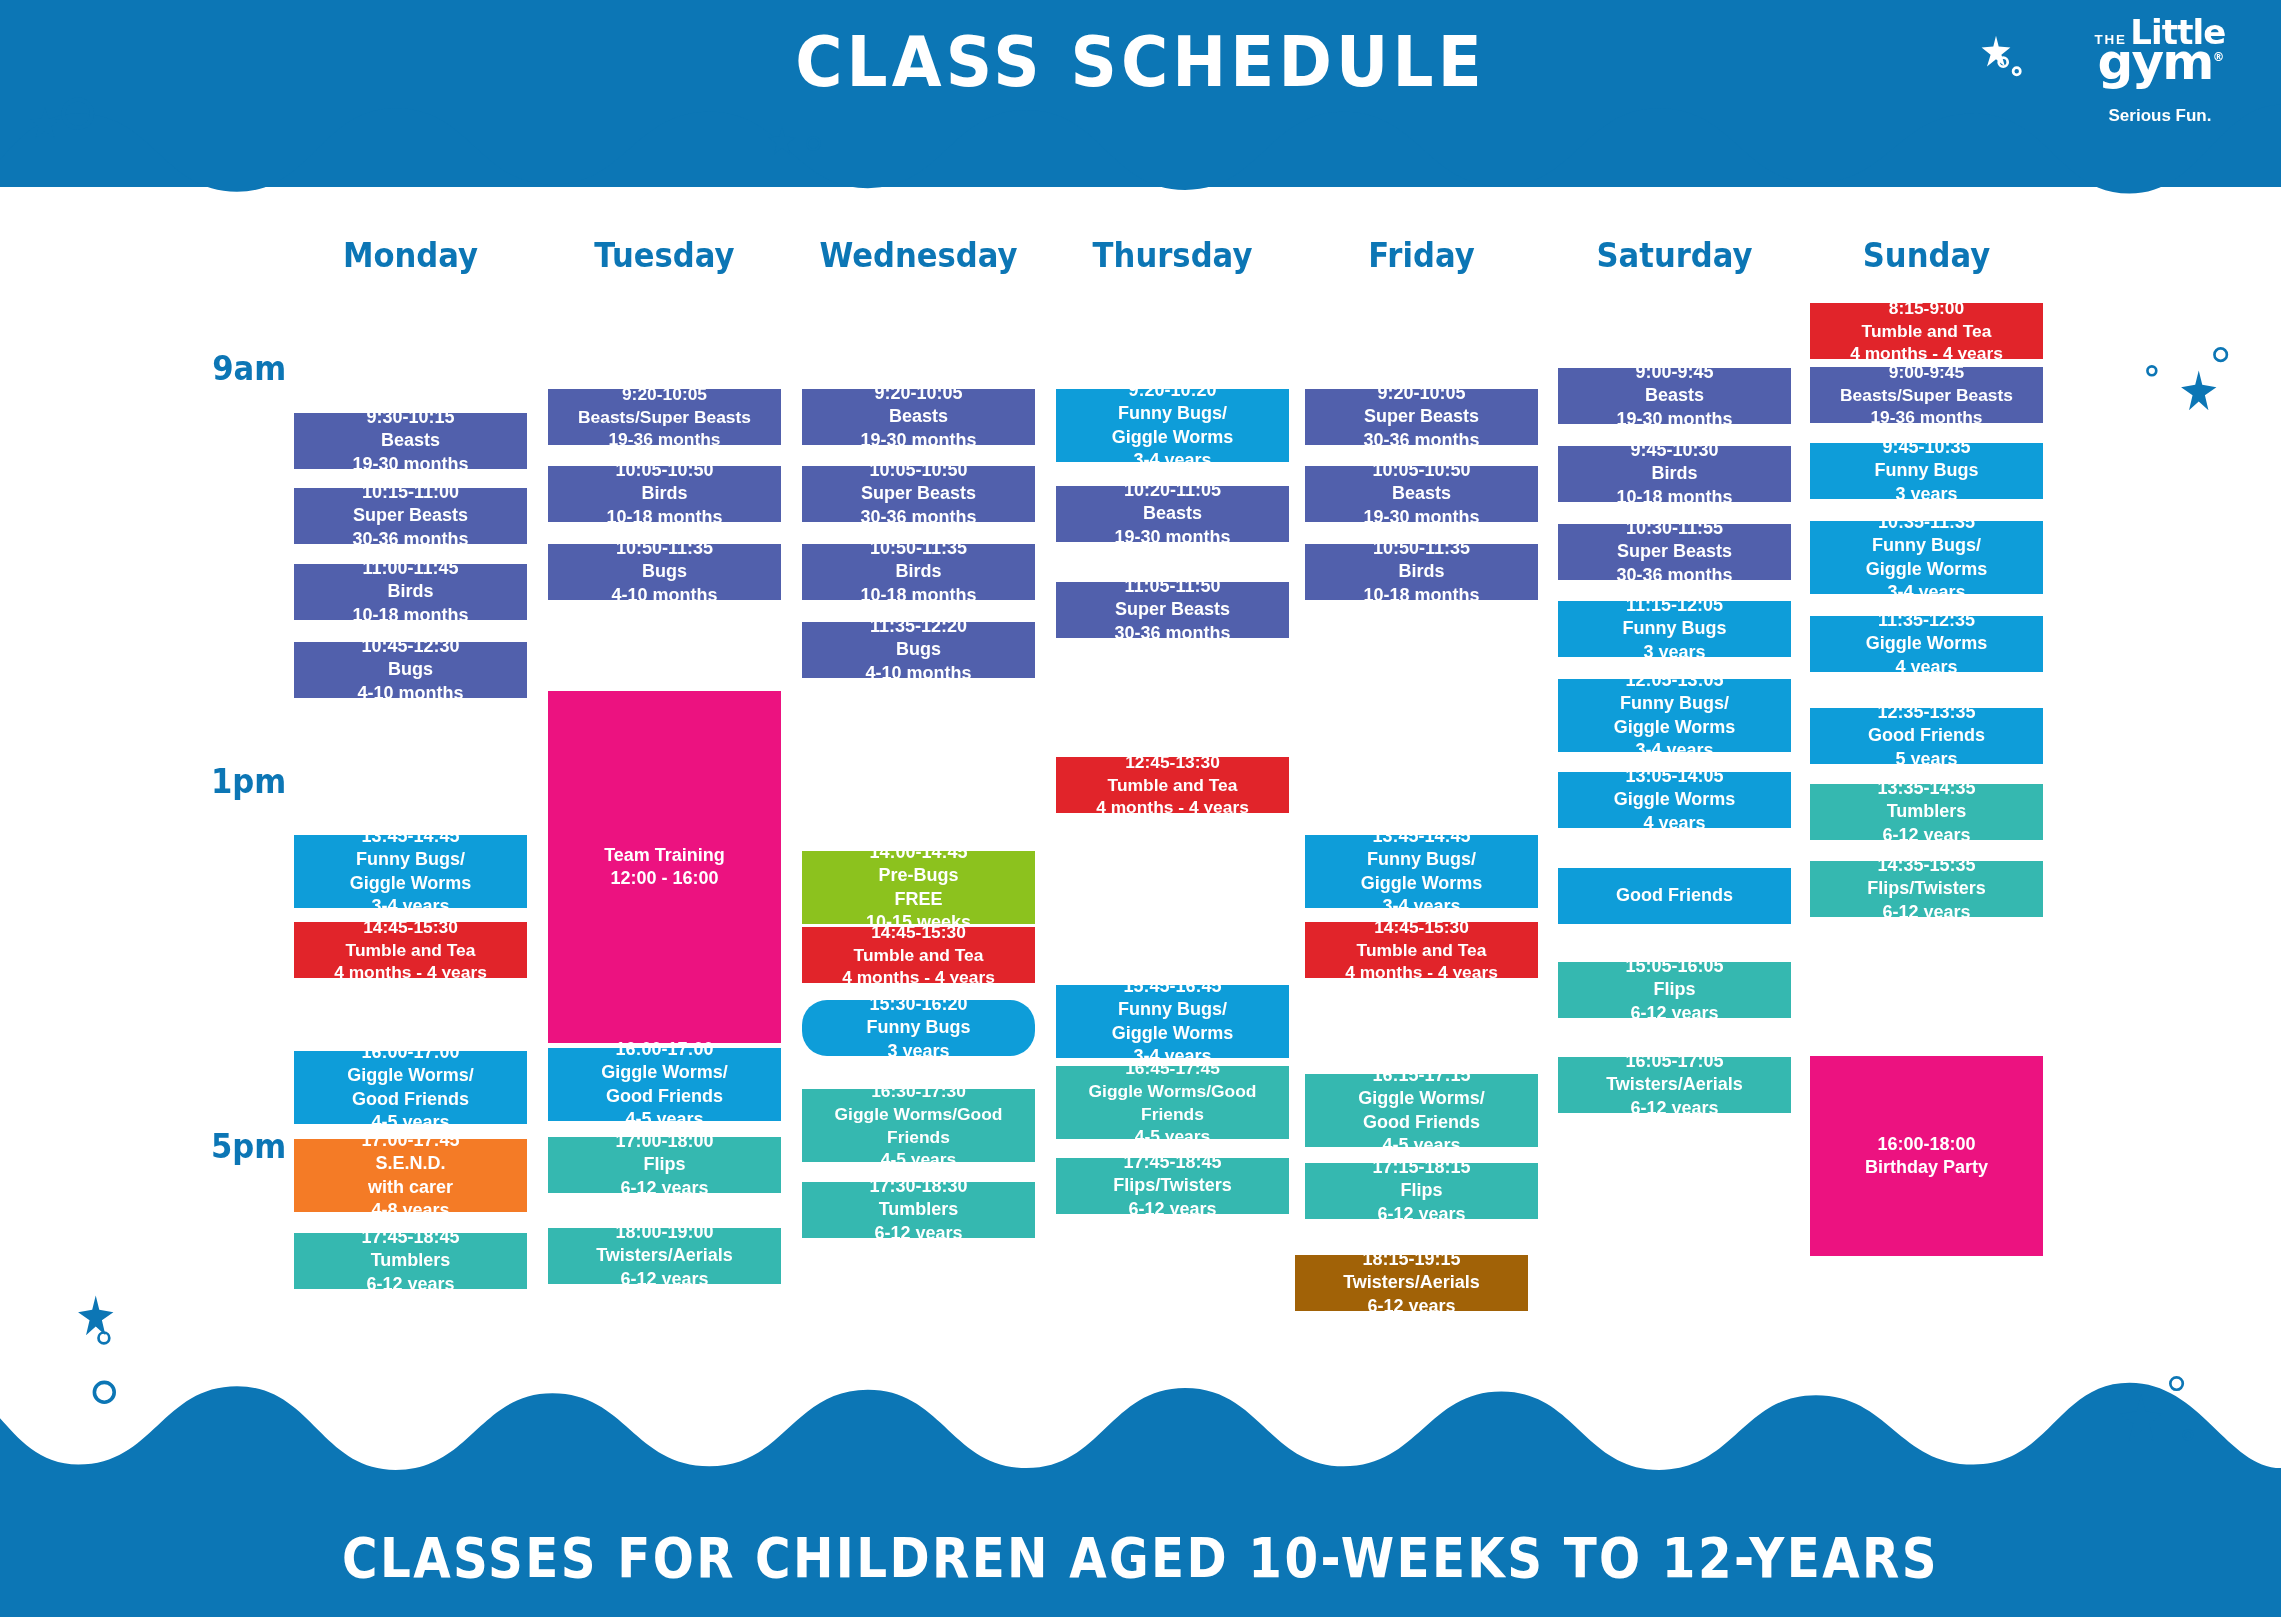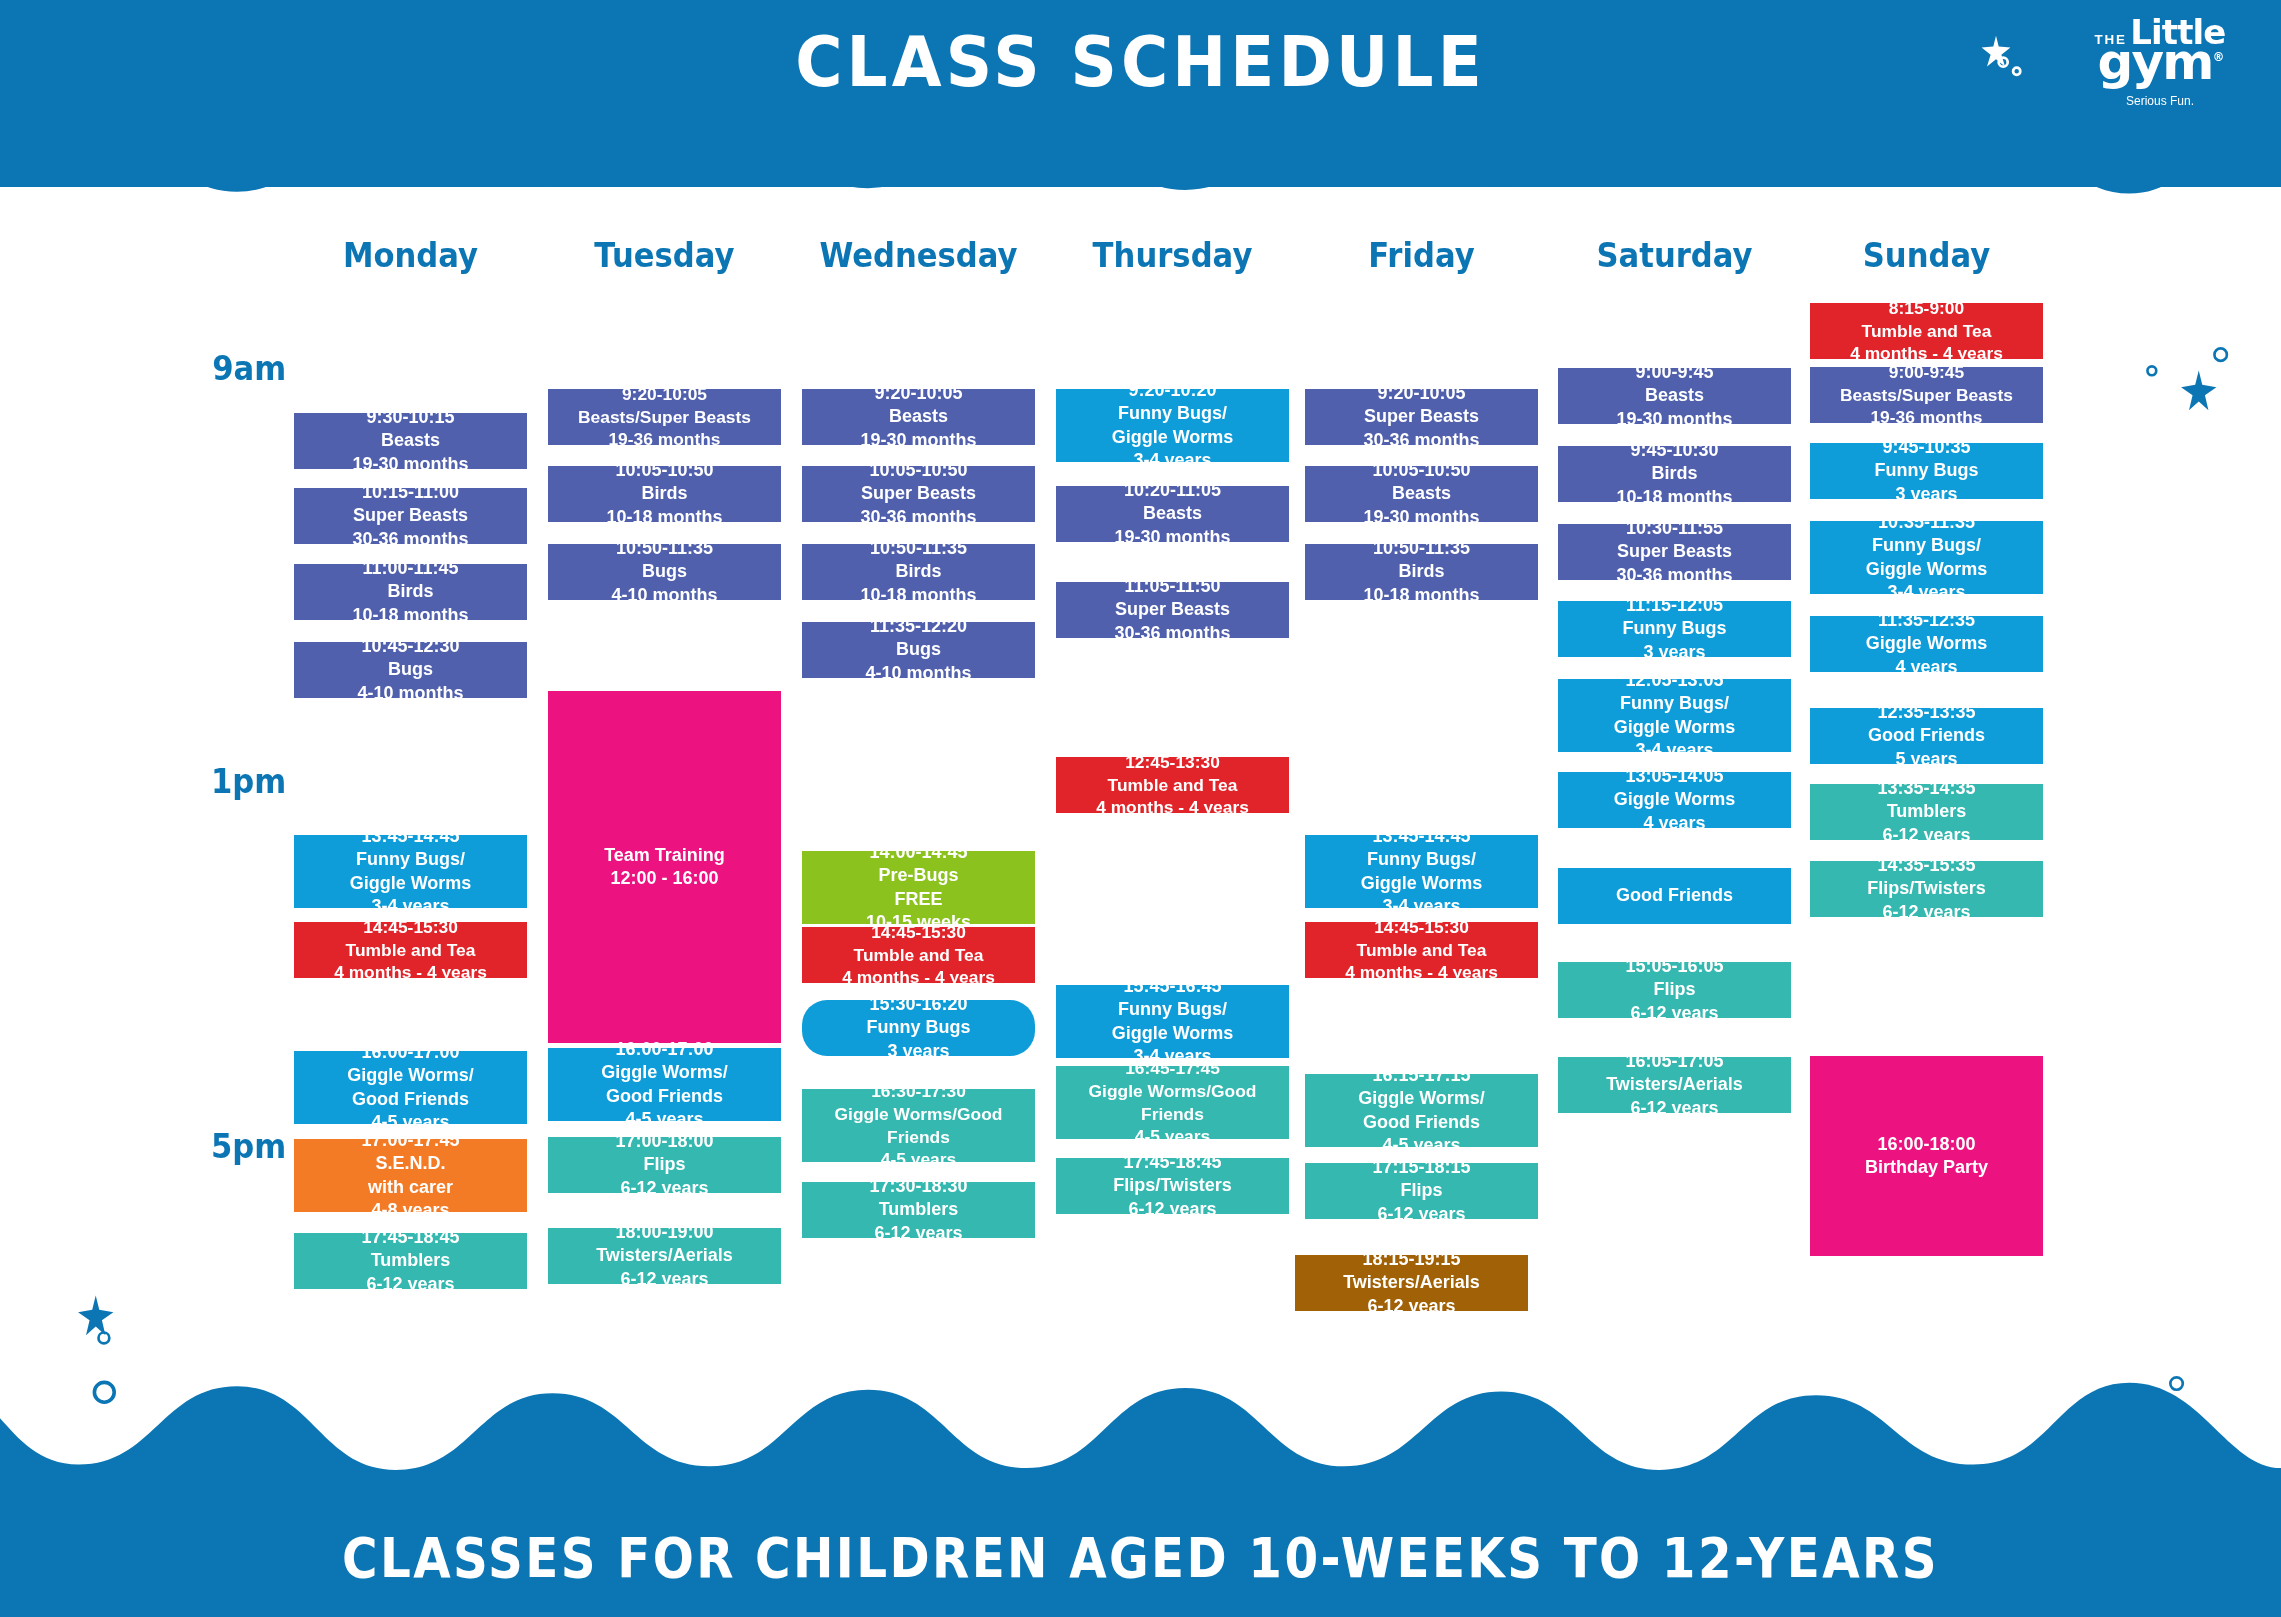--- a/index.html
+++ b/index.html
@@ -86,21 +86,21 @@
   }
   #logo-gym {
     font-family: "DejaVu Sans", sans-serif;
     font-size: 50px; font-weight: bold; line-height: 0.85;
     letter-spacing: -1.8px;
     margin-top: -5.3px;
   }
   #logo-reg { font-size: 11.6px; vertical-align: super; }
   #logo-tag {
     font-family: "Liberation Sans", sans-serif;
-    font-size: 12px; font-weight: normal; margin-top: 10px;
+    font-size: 17px; font-weight: bold; margin-top: 22px;
     letter-spacing: 0px;
   }
 
   
   #sched { position: absolute; top: 0; left: 0; width: 2281px; height: 1617px; z-index: 5; }
 
   .day-head {
     position: absolute;
     color: #0c76b5;
     font-family: "DejaVu Sans", sans-serif;

